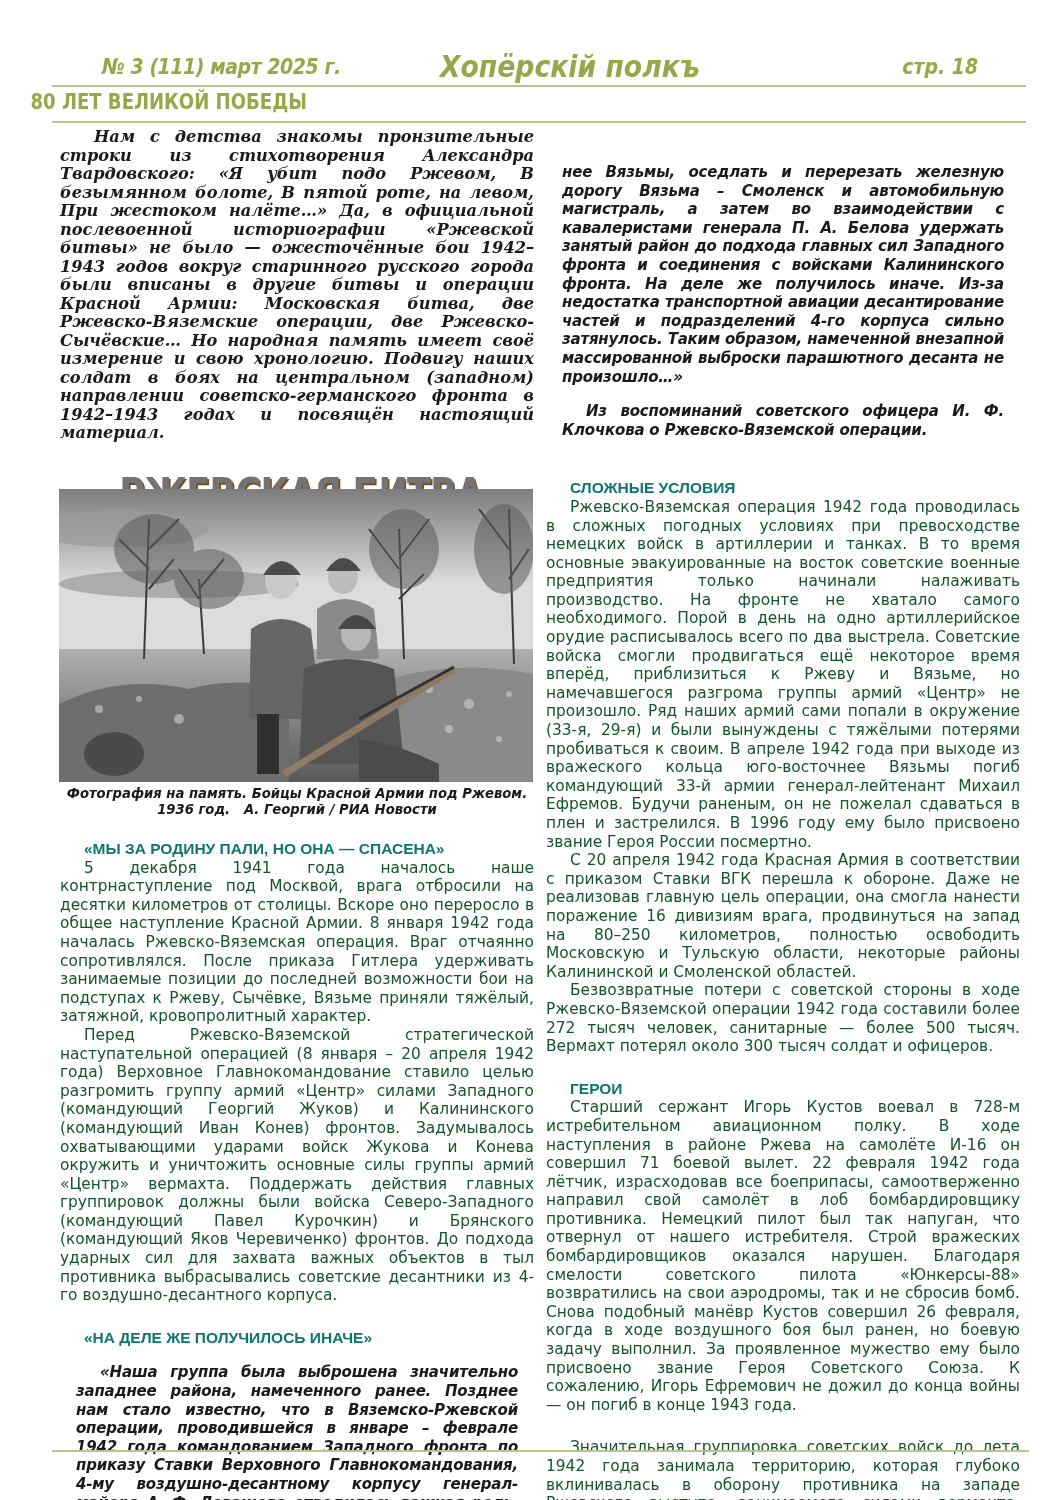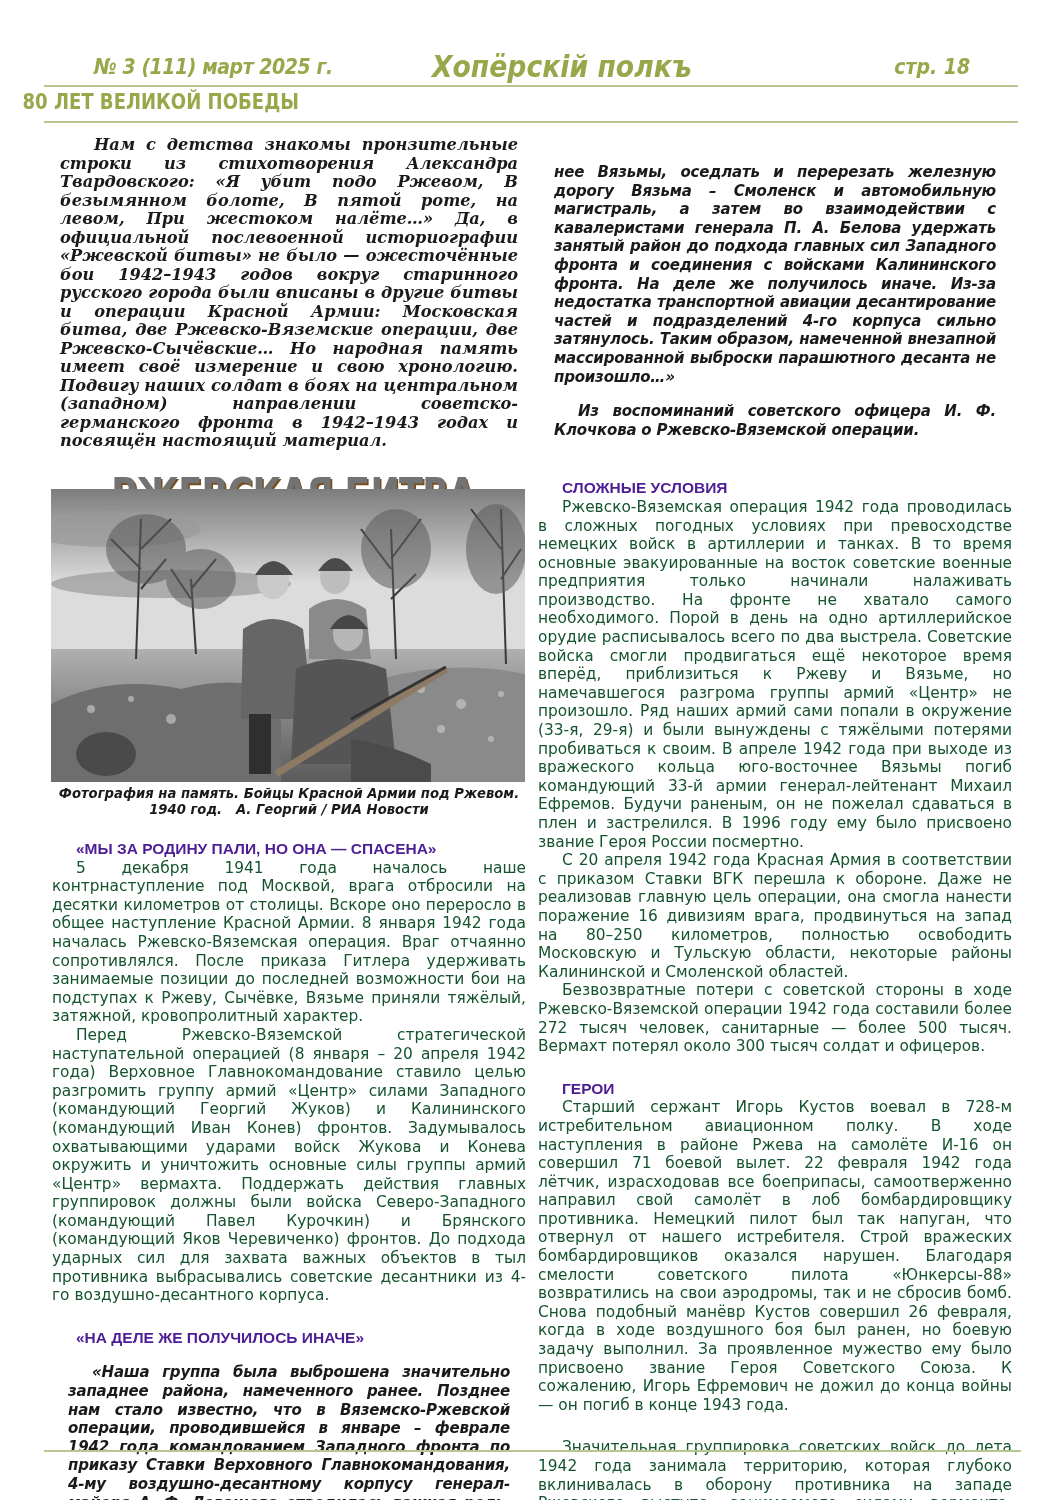--- a/index.html
+++ b/index.html
@@ -1,38 +1,38 @@
 <!DOCTYPE html>
 <html><head>
 <meta charset="utf-8">
 <style>
   html, body { margin: 0; padding: 0; background: #ffffff; }
   body { width: 1061px; height: 1500px; position: relative; overflow: hidden; }
-  .page { position: absolute; left: 0; top: 0; width: 933px; height: 1500px; }
+  .page { position: absolute; left: 8px; top: 0; width: 933px; height: 1500px; }
 
   .masthead { position: absolute; left: 44px; top: 52px; width: 976px; height: 34px; }
   .mh-issue { position: absolute; left: 50px; top: 2px; font-family: "DejaVu Sans", sans-serif; font-weight: bold; font-style: italic; font-size: 22px; color: #97a84a; letter-spacing: -0.5px; transform: scaleX(0.86); transform-origin: left center; white-space: nowrap; }
   .mh-title { position: absolute; left: 388px; top: -4px; font-family: "DejaVu Sans", sans-serif; font-weight: bold; font-style: italic; font-size: 31px; color: #97a84a; transform: scaleX(0.86); transform-origin: left center; white-space: nowrap; }
   .mh-page { position: absolute; right: 50px; top: 2px; font-family: "DejaVu Sans", sans-serif; font-weight: bold; font-style: italic; font-size: 22px; color: #97a84a; transform: scaleX(0.86); transform-origin: right center; white-space: nowrap; }
   .rule { position: absolute; left: 44px; width: 974px; height: 2px; background: #b9c58e; }
   .rule.r1 { top: 85px; }
   .rule.r2 { top: 121px; }
   .rule.r3 { top: 1450px; left: 44px; width: 977px; }
   .section-title { position: absolute; left: 0; width: 1061px; top: 90px; text-align: left; font-family: "DejaVu Sans", sans-serif; font-weight: bold; font-size: 21px; color: #97a84a; }
   .section-title span { display: inline-block; transform: scaleX(0.86); }
 
   .col { position: absolute; width: 474px; }
   .col.left { left: 52px; top: 128px; }
   .col.right { left: 538px; top: 147px; }
 
-  .lead { font-family: "DejaVu Serif", serif; font-weight: bold; font-style: italic; font-size: 16.2px; line-height: 18.5px; color: #1a1a1a; text-align: justify; text-indent: 34px; margin: 8px; }
+  .lead { font-family: "DejaVu Serif", serif; font-weight: bold; font-style: italic; font-size: 16.2px; line-height: 18.5px; color: #1a1a1a; text-align: justify; text-indent: 34px; margin: 0; }
   .body-p { font-family: "DejaVu Sans", sans-serif; font-size: 15.4px; line-height: 18.6px; color: #14532d; text-align: justify; text-indent: 24px; margin: 0; }
   .quote-p { font-family: "DejaVu Sans", sans-serif; font-weight: bold; font-style: italic; font-size: 15px; line-height: 18.6px; color: #1a1a1a; text-align: justify; margin: 16px; letter-spacing: -0.2px; }
   .quote-p.indent { text-indent: 24px; }
-  .subhead { font-family: "Liberation Sans", sans-serif; font-weight: bold; font-size: 15.5px; line-height: 18.6px; color: #4c1d95; margin: 0; padding-left: 24px; }
+  .subhead { font-family: "Liberation Sans", sans-serif; font-weight: bold; font-size: 15.5px; line-height: 18.6px; color: #0f766e; margin: 0; padding-left: 24px; }
 
   .big-title { position: absolute; left: 52px; top: 431px; width: 474px; text-align: right; font-family: "DejaVu Sans", sans-serif; font-weight: bold; font-size: 45px; color: #737373; text-shadow: 2px 2px 0 #7a4f1f; letter-spacing: -1px; margin-top: 37px; }
   .big-title span { display: inline-block; transform: scaleX(0.78); }
 
   .photo { position: absolute; left: 51px; top: 489px; width: 474px; height: 293px; overflow: hidden; background: linear-gradient(#8f8f8f 0%, #b5b5b5 30%, #d2d2d2 50%, #a8a8a8 62%, #6e6e6e 80%, #4d4d4d 100%); }
   .photo svg { display: block; }
   .caption { position: absolute; left: 52px; top: 786px; width: 474px; text-align: center; font-family: "DejaVu Sans", sans-serif; font-weight: bold; font-style: italic; font-size: 13.2px; line-height: 16px; color: #1a1a1a; }
   .caption .credit { margin-left: 14px; }
   .gap-m { height: 24px; }
 </style>
@@ -113,21 +113,21 @@
       <path d="M245 180 Q285 160 335 180 L345 275 L240 275 Z" fill="#555"></path>
       <ellipse cx="297" cy="145" rx="15" ry="17" fill="#b7b7b7"></ellipse>
       <path d="M279 140 Q297 112 317 140 Z" fill="#474747"></path>
       <line x1="225" y1="285" x2="395" y2="180" stroke="#8c7a64" stroke-width="7"></line>
       <line x1="300" y1="230" x2="395" y2="178" stroke="#333" stroke-width="3"></line>
       <path d="M300 250 Q340 255 380 275 L380 293 L300 293 Z" fill="#4b4b4b"></path>
     </svg>
   </div>
 
   <div class="caption">
-    <span>Фотография на память. Бойцы Красной Армии под Ржевом. 1940 год.</span><span class="credit">А. Георгий / РИА Новости</span>
+    <span>Фотография на память. Бойцы Красной Армии под Ржевом. 1936 год.</span><span class="credit">А. Георгий / РИА Новости</span>
   </div>
 
   <div class="col left" style="top: 840px;">
     <p class="subhead">«МЫ ЗА РОДИНУ ПАЛИ, НО ОНА — СПАСЕНА»</p>
     <p class="body-p">5 декабря 1941 года началось наше контрнаступление под Москвой, врага отбросили на десятки километров от столицы. Вскоре оно переросло в общее наступление Красной Армии. 8 января 1942 года началась Ржевско-Вяземская операция. Враг отчаянно сопротивлялся. После приказа Гитлера удерживать занимаемые позиции до последней возможности бои на подступах к Ржеву, Сычёвке, Вязьме приняли тяжёлый, затяжной, кровопролитный характер.</p>
     <p class="body-p">Перед Ржевско-Вяземской стратегической наступательной операцией (8 января – 20 апреля 1942 года) Верховное Главнокомандование ставило целью разгромить группу армий «Центр» силами Западного (командующий Георгий Жуков) и Калининского (командующий Иван Конев) фронтов. Задумывалось охватывающими ударами войск Жукова и Конева окружить и уничтожить основные силы группы армий «Центр» вермахта. Поддержать действия главных группировок должны были войска Северо-Западного (командующий Павел Курочкин) и Брянского (командующий Яков Черевиченко) фронтов. До подхода ударных сил для захвата важных объектов в тыл противника выбрасывались советские десантники из 4-го воздушно-десантного корпуса.</p>
     <div class="gap-m"></div>
     <p class="subhead">«НА ДЕЛЕ ЖЕ ПОЛУЧИЛОСЬ ИНАЧЕ»</p>
     <p class="quote-p indent">«Наша группа была выброшена значительно западнее района, намеченного ранее. Позднее нам стало известно, что в Вяземско-Ржевской операции, проводившейся в январе – феврале 1942 года командованием Западного фронта по приказу Ставки Верховного Главнокомандования, 4-му воздушно-десантному корпусу генерал-майора А. Ф. Левашова отводилась важная роль. Этому крупному десантному соединению надлежало высадиться запад-</p>
   </div>

